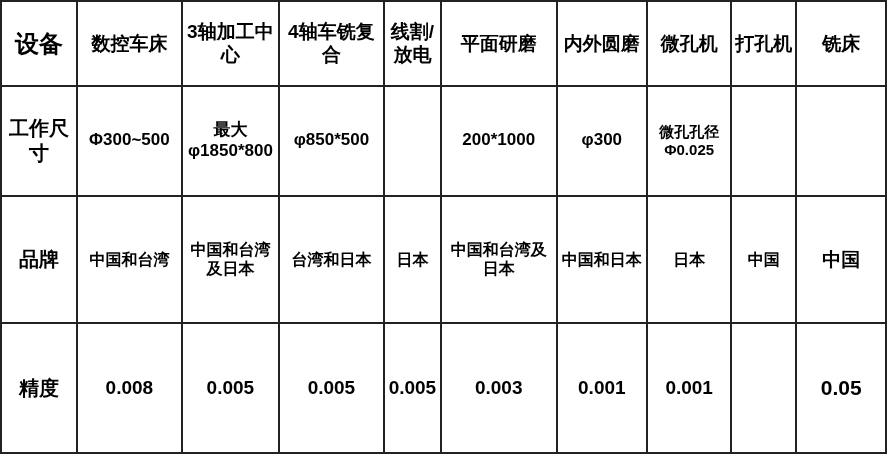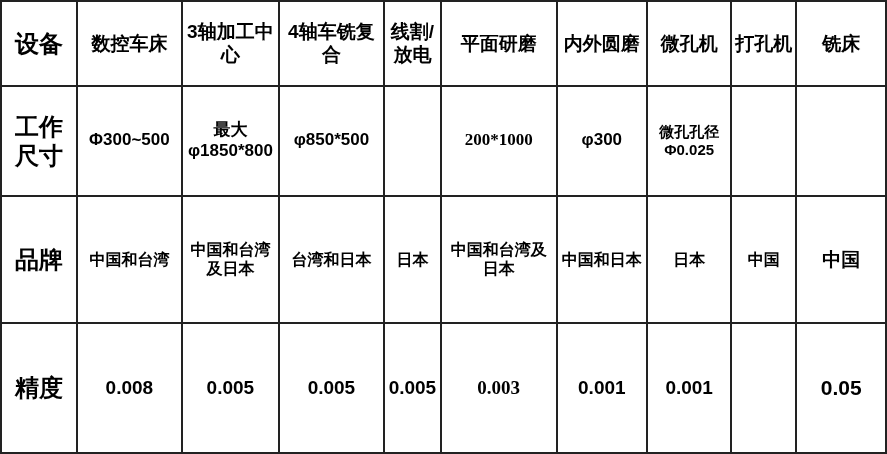--- a/index.html
+++ b/index.html
@@ -29,35 +29,35 @@
     line-height: 1.22;
     word-wrap: break-word;
     overflow-wrap: break-word;
   }
   
   .c0 { width: 72px; }
   .c1 { width: 100px; }
   .c2 { width: 92px; }
   .c3 { width: 100px; }
   .c4 { width: 54px; }
-  .c5 { width: 110px; font-family: Liberation Serif, serif; }
+  .c5 { width: 110px; }
   .c6 { width: 86px; margin-top: 48px; }
   .c7 { width: 80px; margin-top: 29px; }
   .c8 { width: 62px; }
   .c9 { width: 85px; }
 
   
   .row-head td { height: 62px; font-size: 19px; }
   .row-size td { height: 82px; font-size: 17px; }
   .row-qty  td { height: 62px; font-size: 18px; }
   .row-brand td { height: 96px; font-size: 16px; }
   .row-prec td { height: 98px; font-size: 19px; }
 
   .row-head .c0 { font-size: 24px; }
-  .row-size .c0, .row-qty .c0, .row-brand .c0, .row-prec .c0 { font-size: 24px; }
+  .row-size .c0, .row-qty .c0, .row-brand .c0, .row-prec .c0 { font-size: 20px; }
 
   .row-size .c5, .row-size .c6 { font-size: 17px; }
   .row-size .c7 { font-size: 15px; }
   .row-brand .c1, .row-brand .c2, .row-brand .c5, .row-brand .c6 { font-size: 16px; }
   .row-brand .c3 { font-size: 16px; }
   .row-brand .c9 { font-size: 19px; }
   .row-prec .c9 { font-size: 21px; }
   .cell-empty { font-size: 0; }
 </style>
 </head>

